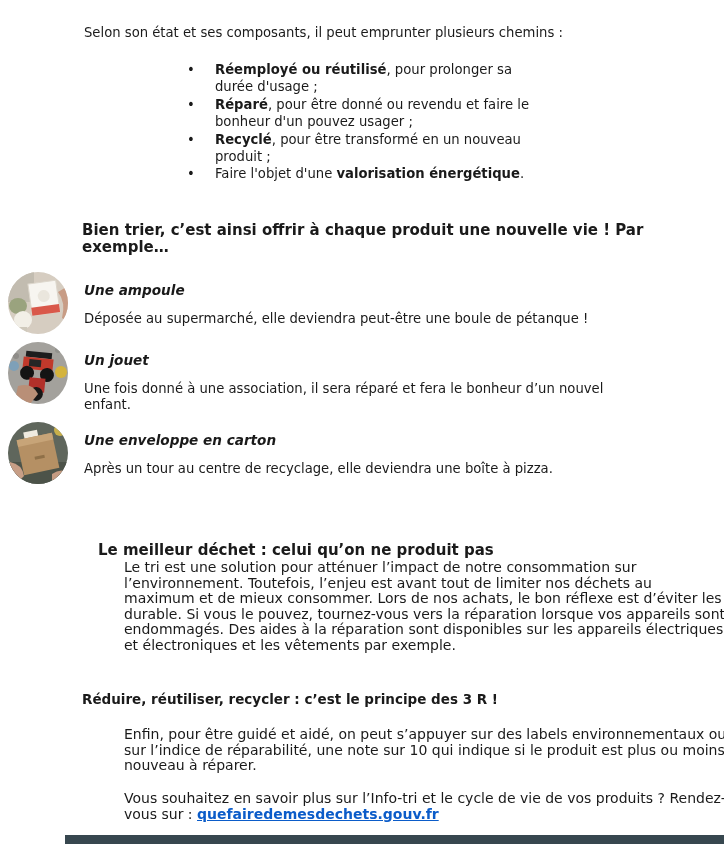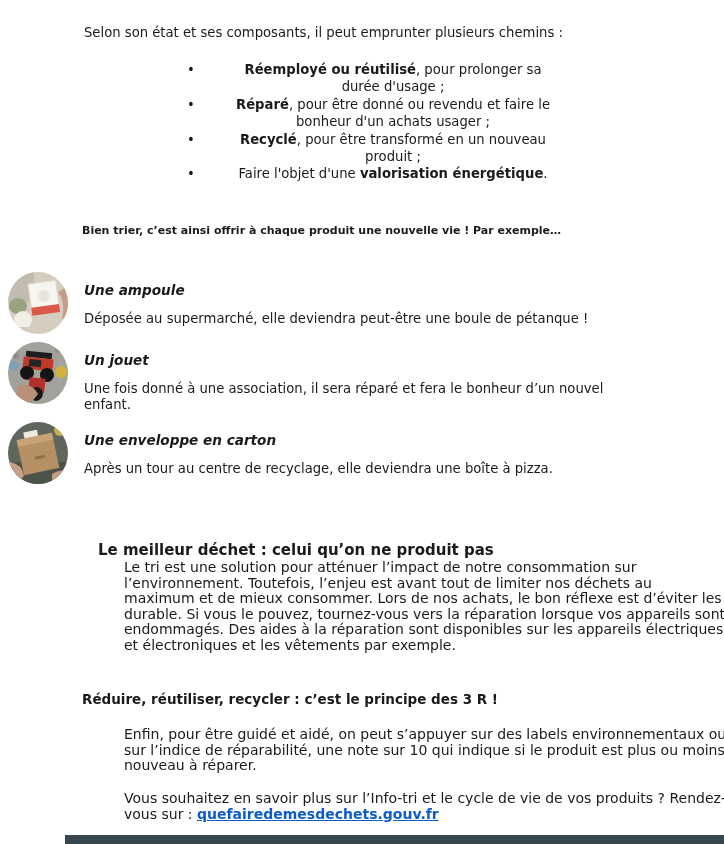--- a/index.html
+++ b/index.html
@@ -4,28 +4,28 @@
 <style>
   html,body{margin:0;padding:0;background:#ffffff;}
   body{width:724px;height:844px;position:relative;overflow:hidden;
        font-family:"DejaVu Sans",sans-serif;color:#1a1a1a;}
   .page{position:absolute;inset:0;}
 
   .intro{position:absolute;left:84px;top:25px;width:620px;margin:0;
          font-size:13.2px;line-height:16px;}
 
   .bullets{position:absolute;left:215px;top:61px;width:356px;margin:0;padding:0;
-           list-style:none;font-size:13.2px;line-height:17.4px;text-align:center;}
+           list-style:none;font-size:13.2px;line-height:17.4px;}
   .bullets li{position:relative;margin:0;padding:0;}
   .bullets li::before{content:"\2022";position:absolute;left:-28px;top:0;
            font-size:13.2px;}
   .bline .b{font-weight:bold;}
 
   .lead{position:absolute;left:82px;top:222px;width:630px;margin:0;
-        font-weight:bold;font-size:11px;line-height:17px;}
+        font-weight:bold;font-size:15px;line-height:17px;}
 
   .media{position:absolute;left:8px;width:708px;}
   .m1{top:272px;} .m2{top:342px;} .m3{top:422px;}
   .photo{position:absolute;left:0;top:0;width:60px;height:62px;border-radius:50%;
          overflow:hidden;}
   .photo svg{display:block;}
   .mtitle{position:absolute;left:76px;top:10px;font-weight:bold;font-style:italic;
           font-size:13.6px;}
   .mtext{position:absolute;left:76px;top:39px;width:600px;
          font-size:13.2px;line-height:15.6px;}
@@ -51,21 +51,21 @@
 
   <p class="intro">Selon son état et ses composants, il peut emprunter plusieurs chemins :</p>
 
   <ul class="bullets">
     <li>
       <div class="bline"><span></span><span class="b">Réemployé ou réutilisé</span><span>, pour prolonger sa</span></div>
       <div class="bline"><span>durée d'usage ;</span><span class="b"></span><span></span></div>
     </li>
     <li>
       <div class="bline"><span></span><span class="b">Réparé</span><span>, pour être donné ou revendu et faire le</span></div>
-      <div class="bline"><span>bonheur d'un achats usager ;</span><span class="b"></span><span></span></div>
+      <div class="bline"><span>bonheur d'un pouvez usager ;</span><span class="b"></span><span></span></div>
     </li>
     <li>
       <div class="bline"><span></span><span class="b">Recyclé</span><span>, pour être transformé en un nouveau</span></div>
       <div class="bline"><span>produit ;</span><span class="b"></span><span></span></div>
     </li>
     <li>
       <div class="bline"><span>Faire l'objet d'une </span><span class="b">valorisation énergétique</span><span>.</span></div>
     </li>
   </ul>
 

